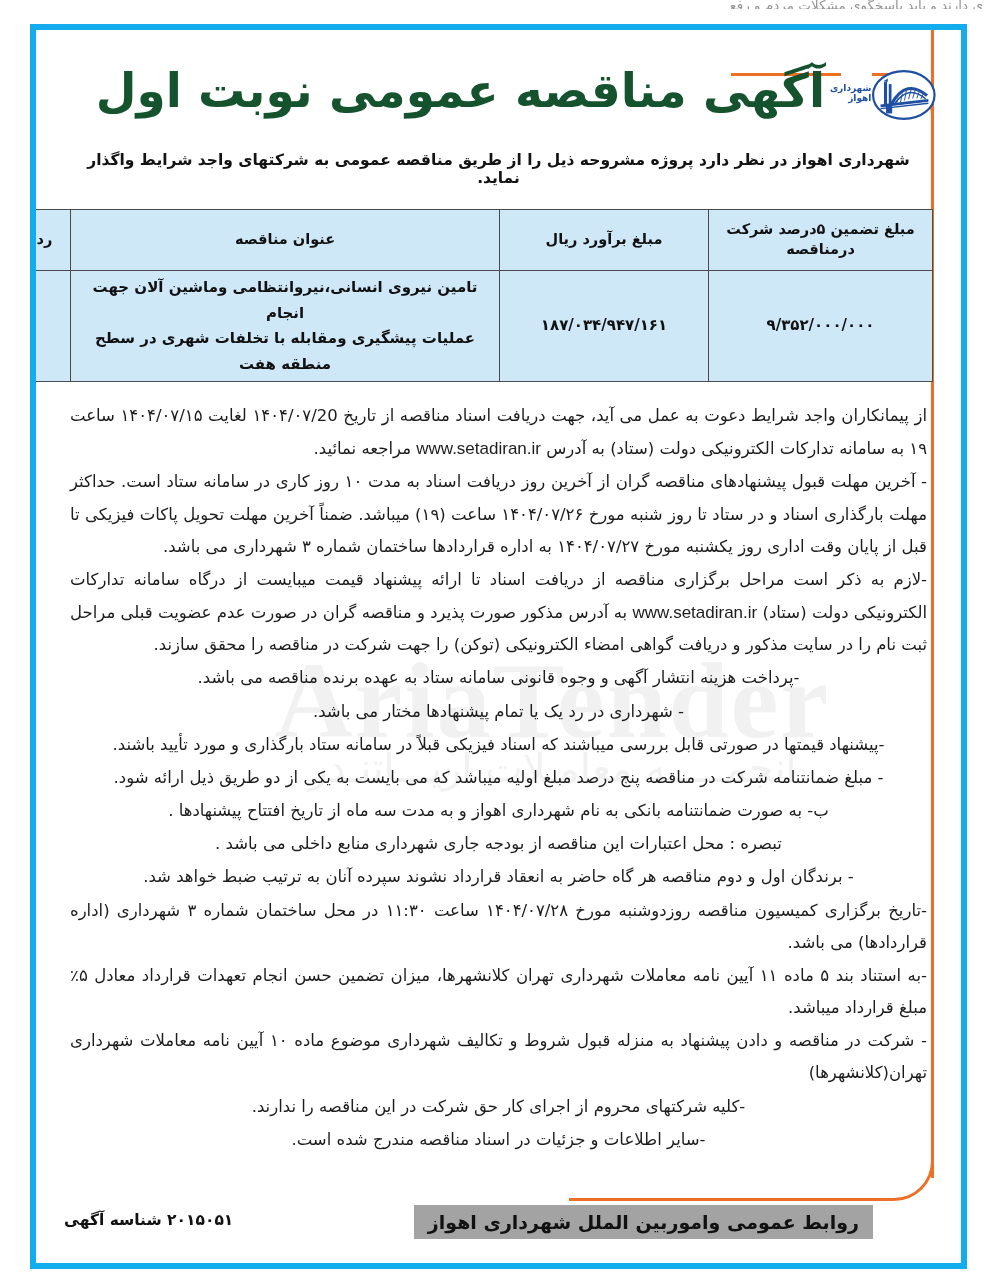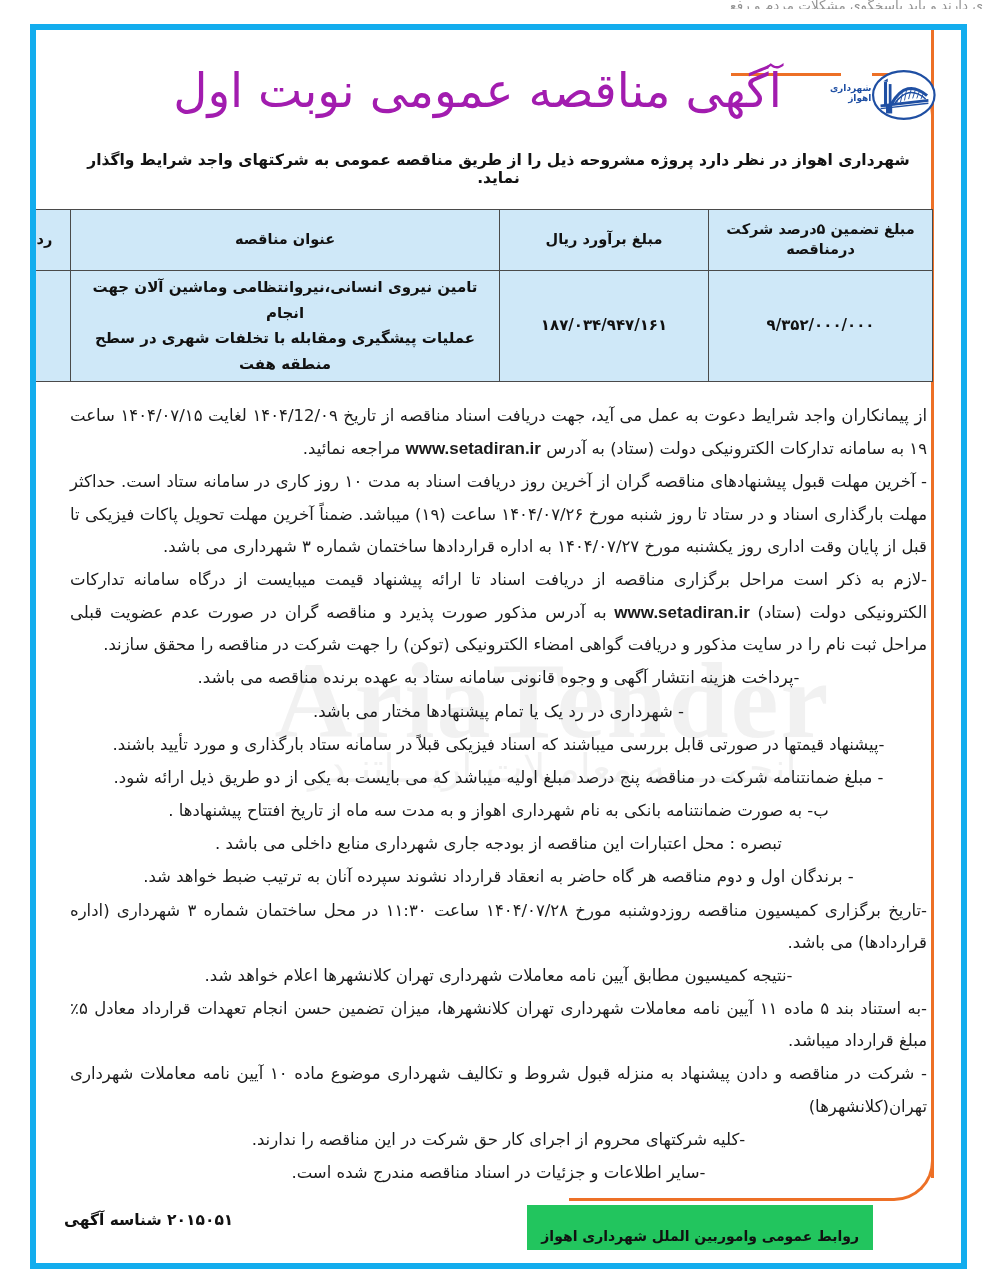--- a/index.html
+++ b/index.html
@@ -171,22 +171,22 @@
     font-size: 9px;
     color: #1f4fa3;
     margin-top: -4px;
     font-weight: bold;
     letter-spacing: 1px;
   }
   .main-title {
     flex: 1;
     text-align: center;
     font-size: 47px;
-    font-weight: normal;
-    color: #a21caf;
+    font-weight: bold;
+    color: #14532d;
     letter-spacing: -1px;
     padding-left: 70px;
     padding-bottom: 6px;
     line-height: 1.15;
     white-space: nowrap;
   }
 
   
   .subtitle {
     position: relative;
@@ -256,21 +256,21 @@
   .body-zone p.just {
     text-align: justify;
     text-align-last: right;
   }
   .body-zone p.center-last {
     text-align: justify;
     text-align-last: center;
   }
   .url {
     font-family: "Liberation Sans", sans-serif;
-    font-weight: bold;
+    font-weight: normal;
     direction: ltr;
     unicode-bidi: embed;
     display: inline-block;
     font-size: 17px;
   }
 
   
   .footer {
     position: absolute;
     left: 0;
@@ -279,23 +279,23 @@
     height: 48px;
     z-index: 6;
     display: flex;
     flex-direction: row;
     align-items: center;
   }
   .footer-badge {
     position: absolute;
     right: 100px;
     top: 4px;
-    background: #22c55e;
-    padding: 23px 14px 6px 14px;
-    font-size: 14px;
+    background: #a3a3a3;
+    padding: 6px 14px 6px 14px;
+    font-size: 19px;
     font-weight: bold;
     color: #111;
     white-space: nowrap;
   }
   .footer-code {
     position: absolute;
     left: 28px;
     top: 10px;
     font-size: 15.5px;
     font-weight: bold;
@@ -378,35 +378,34 @@
             <div>عملیات پیشگیری ومقابله با تخلفات شهری در سطح منطقه هفت</div>
           </td>
           <td class="c-row">۱</td>
         </tr>
       </tbody>
     </table>
   </div>
 
   <div class="body-zone">
 
-    <p class="just"><span>از پیمانکاران واجد شرایط دعوت به عمل می آید، جهت دریافت اسناد مناقصه از تاریخ ۱۴۰۴/12/۰۹ لغایت ۱۴۰۴/۰۷/۱۵ ساعت ۱۹ به سامانه تدارکات الکترونیکی دولت (ستاد) به آدرس </span><span class="url">www.setadiran.ir</span><span> مراجعه نمائید.</span></p>
+    <p class="just"><span>از پیمانکاران واجد شرایط دعوت به عمل می آید، جهت دریافت اسناد مناقصه از تاریخ ۱۴۰۴/۰۷/20 لغایت ۱۴۰۴/۰۷/۱۵ ساعت ۱۹ به سامانه تدارکات الکترونیکی دولت (ستاد) به آدرس </span><span class="url">www.setadiran.ir</span><span> مراجعه نمائید.</span></p>
 
     <p class="just">- آخرین مهلت قبول پیشنهادهای مناقصه گران از آخرین روز دریافت اسناد به مدت ۱۰ روز کاری در سامانه ستاد است. حداکثر مهلت بارگذاری اسناد و در ستاد تا روز شنبه مورخ ۱۴۰۴/۰۷/۲۶ ساعت (۱۹) میباشد. ضمناً آخرین مهلت تحویل پاکات فیزیکی تا قبل از پایان وقت اداری روز یکشنبه مورخ ۱۴۰۴/۰۷/۲۷ به اداره قراردادها ساختمان شماره ۳ شهرداری می باشد.</p>
 
     <p class="just"><span>-لازم به ذکر است مراحل برگزاری مناقصه از دریافت اسناد تا ارائه پیشنهاد قیمت میبایست از درگاه سامانه تدارکات الکترونیکی دولت (ستاد) </span><span class="url">www.setadiran.ir</span><span> به آدرس مذکور صورت پذیرد و مناقصه گران در صورت عدم عضویت قبلی مراحل ثبت نام را در سایت مذکور و دریافت گواهی امضاء الکترونیکی (توکن) را جهت شرکت در مناقصه را محقق سازند.</span></p>
 
     <p class="center-last">-پرداخت هزینه انتشار آگهی و وجوه قانونی سامانه ستاد به عهده برنده مناقصه می باشد.</p>
     <p class="center-last">- شهرداری در رد یک یا تمام پیشنهادها مختار می باشد.</p>
     <p class="center-last">-پیشنهاد قیمتها در صورتی قابل بررسی میباشند که اسناد فیزیکی قبلاً در سامانه ستاد بارگذاری و مورد تأیید باشند.</p>
     <p class="center-last">- مبلغ ضمانتنامه شرکت در مناقصه پنج درصد مبلغ اولیه میباشد که می بایست به یکی از دو طریق ذیل ارائه شود.</p>
     <p class="center-last">ب- به صورت ضمانتنامه بانکی به نام شهرداری اهواز و به مدت سه ماه از تاریخ افتتاح پیشنهادها .</p>
     <p class="center-last">تبصره : محل اعتبارات این مناقصه از بودجه جاری شهرداری منابع داخلی می باشد .</p>
     <p class="center-last">- برندگان اول و دوم مناقصه هر گاه حاضر به انعقاد قرارداد نشوند سپرده آنان به ترتیب ضبط خواهد شد.</p>
     <p class="just">-تاریخ برگزاری کمیسیون مناقصه روزدوشنبه مورخ ۱۴۰۴/۰۷/۲۸ ساعت ۱۱:۳۰ در محل ساختمان شماره ۳ شهرداری (اداره قراردادها) می باشد.</p>
-    <p class="center-last">-نتیجه کمیسیون مطابق آیین نامه معاملات شهرداری تهران کلانشهرها اعلام خواهد شد.</p>
     <p class="just">-به استناد بند ۵ ماده ۱۱ آیین نامه معاملات شهرداری تهران کلانشهرها، میزان تضمین حسن انجام تعهدات قرارداد معادل ۵٪ مبلغ قرارداد میباشد.</p>
     <p class="just">- شرکت در مناقصه و دادن پیشنهاد به منزله قبول شروط و تکالیف شهرداری موضوع ماده ۱۰ آیین نامه معاملات شهرداری تهران(کلانشهرها)</p>
     <p class="center-last">-کلیه شرکتهای محروم از اجرای کار حق شرکت در این مناقصه را ندارند.</p>
     <p class="center-last">-سایر اطلاعات و جزئیات در اسناد مناقصه مندرج شده است.</p>
   </div>
 
   <div class="footer">
     <div class="footer-badge">روابط عمومی واموربین الملل شهرداری اهواز</div>
     <div class="footer-code">
       <span>۲۰۱۵۰۵۱</span>

